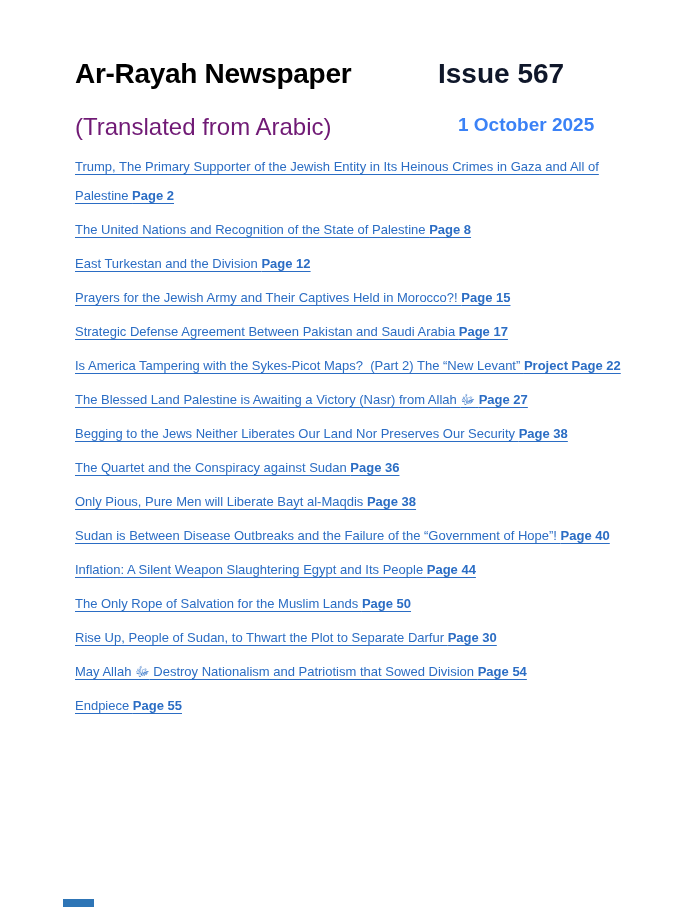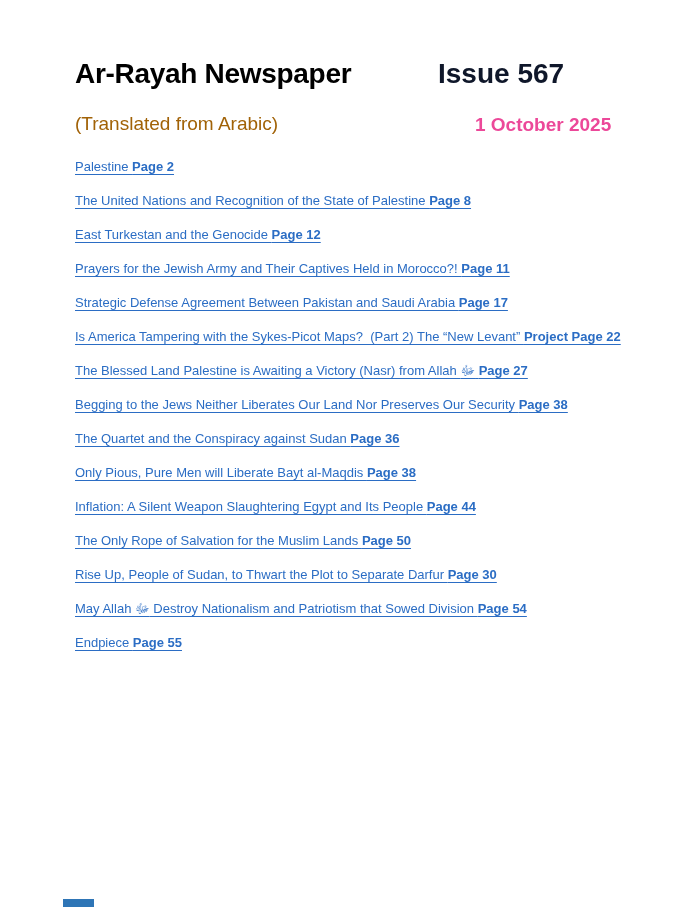--- a/index.html
+++ b/index.html
@@ -38,32 +38,32 @@
     font-weight: 700;
     color: #0f172a;
     white-space: pre;
   }
   .header-row2 {
     position: relative;
     margin-top: 17px;
     height: 27px;
   }
   .trans-note {
-    font-size: 19px;
+    font-size: 24px;
     font-weight: 400;
-    color: #a16207;
+    color: #701a75;
     white-space: pre;
   }
   .issue-date {
     position: absolute;
-    left: 400px;
+    left: 383px;
     top: 1px;
     font-size: 19px;
     font-weight: 700;
-    color: #ec4899;
+    color: #3b82f6;
     white-space: pre;
   }
   .toc {
     margin-top: 12px;
   }
   .item {
     margin: 0 0 5px 0;
     padding: 0;
   }
   .line {
@@ -98,33 +98,34 @@
   </div>
 
   <div class="header-row2">
     <span class="trans-note">(Translated from Arabic)</span>
     <span class="issue-date">1 October 2025</span>
   </div>
 
   <div class="toc">
 
     <p class="item">
+        <span class="line"><span>Trump, The Primary Supporter of the Jewish Entity in Its Heinous Crimes in Gaza and All of</span><span class="pg"></span></span>
         <span class="line"><span>Palestine </span><span class="pg">Page 2</span></span>
       </p>
 
     <p class="item">
         <span class="line"><span>The United Nations and Recognition of the State of Palestine </span><span class="pg">Page 8</span></span>
       </p>
 
     <p class="item">
-        <span class="line"><span>East Turkestan and the Genocide </span><span class="pg">Page 12</span></span>
+        <span class="line"><span>East Turkestan and the Division </span><span class="pg">Page 12</span></span>
       </p>
 
     <p class="item">
-        <span class="line"><span>Prayers for the Jewish Army and Their Captives Held in Morocco?! </span><span class="pg">Page 11</span></span>
+        <span class="line"><span>Prayers for the Jewish Army and Their Captives Held in Morocco?! </span><span class="pg">Page 15</span></span>
       </p>
 
     <p class="item">
         <span class="line"><span>Strategic Defense Agreement Between Pakistan and Saudi Arabia </span><span class="pg">Page 17</span></span>
       </p>
 
     <p class="item">
         <span class="line"><span>Is America Tampering with the Sykes-Picot Maps?  (Part 2) The “New Levant” </span><span class="pg">Project Page 22</span></span>
       </p>
 
@@ -137,20 +138,23 @@
       </p>
 
     <p class="item">
         <span class="line"><span>The Quartet and the Conspiracy against Sudan </span><span class="pg">Page 36</span></span>
       </p>
 
     <p class="item">
         <span class="line"><span>Only Pious, Pure Men will Liberate Bayt al-Maqdis </span><span class="pg">Page 38</span></span>
       </p>
 
+    <p class="item">
+        <span class="line"><span>Sudan is Between Disease Outbreaks and the Failure of the “Government of Hope”! </span><span class="pg">Page 40</span></span>
+      </p>
 
     <p class="item">
         <span class="line"><span>Inflation: A Silent Weapon Slaughtering Egypt and Its People </span><span class="pg">Page 44</span></span>
       </p>
 
     <p class="item">
         <span class="line"><span>The Only Rope of Salvation for the Muslim Lands </span><span class="pg">Page 50</span></span>
       </p>
 
     <p class="item">

